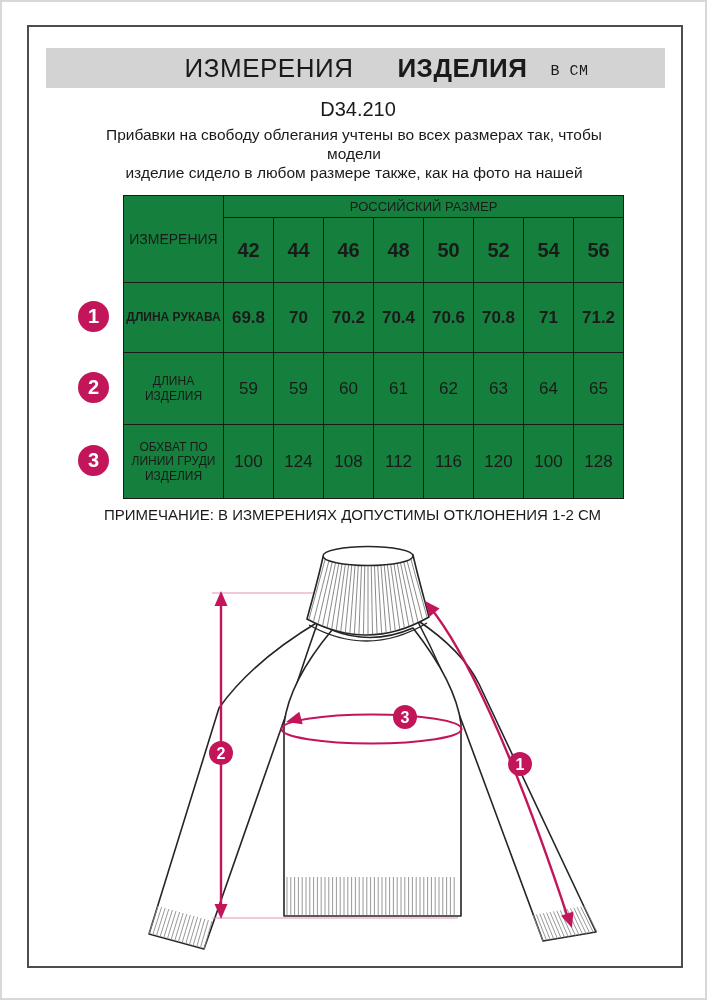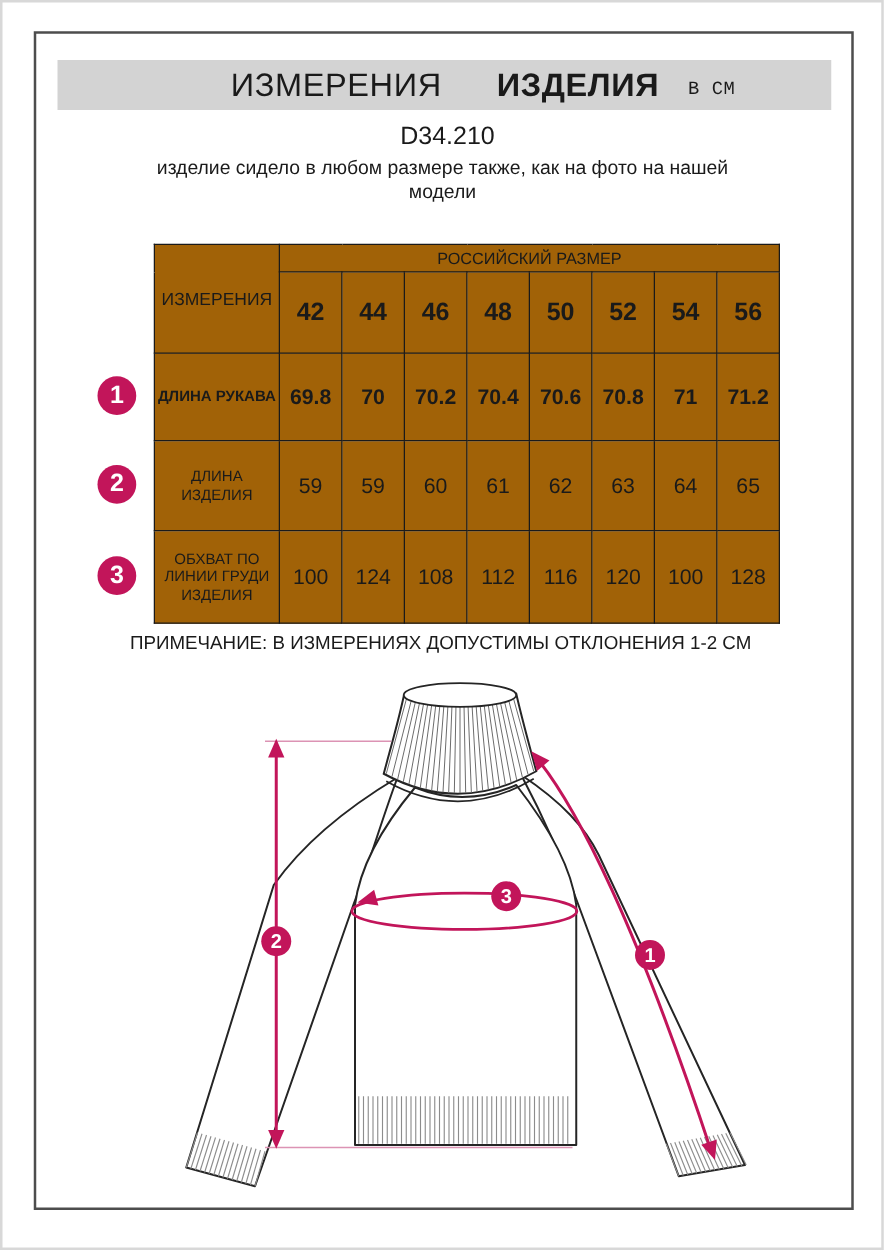--- a/index.html
+++ b/index.html
@@ -30,21 +30,21 @@
     position:absolute; left:94px; top:125px; width:520px;
     text-align:center; font-size:15.5px; line-height:19px;
   }
   
   .size-table {
     position:absolute; left:123px; top:195px;
     border-collapse:collapse; table-layout:fixed; width:500px;
   }
   .size-table th, .size-table td {
     border:1px solid #1a1a1a; text-align:center; vertical-align:middle;
-    padding:0; font-weight:normal; background:#a16207;
+    padding:0; font-weight:normal; background:#15803d;
   }
   .col-measure { width:100px; }
   .col-size { width:50px; }
   th.group-header { height:21px; font-size:13px; }
   th.measure-header { font-size:14px; }
   th.size-header { height:64px; font-size:20px; font-weight:bold; }
   td.value-cell { font-size:17px; }
   td.label-cell { font-size:12px; line-height:14.5px; }
   tr.data-row-1 td { height:69px;font-weight:bold; }
   tr.data-row-2 td { height:71px; }
@@ -75,22 +75,23 @@
 
 <div class="title-bar">
   <span class="title-word1">ИЗМЕРЕНИЯ</span>
   <span class="title-word2">ИЗДЕЛИЯ</span>
   <span class="title-unit">В СМ</span>
 </div>
 
 <div class="product-code">D34.210</div>
 
 <div class="description">
+  <div>Прибавки на свободу облегания учтены во всех размерах так, чтобы</div>
+  <div>модели</div>
   <div>изделие сидело в любом размере также, как на фото на нашей</div>
-  <div>модели</div>
 </div>
 
 <table class="size-table">
   <colgroup>
     <col class="col-measure">
     <col class="col-size">
       <col class="col-size">
       <col class="col-size">
       <col class="col-size">
     <col class="col-size">

